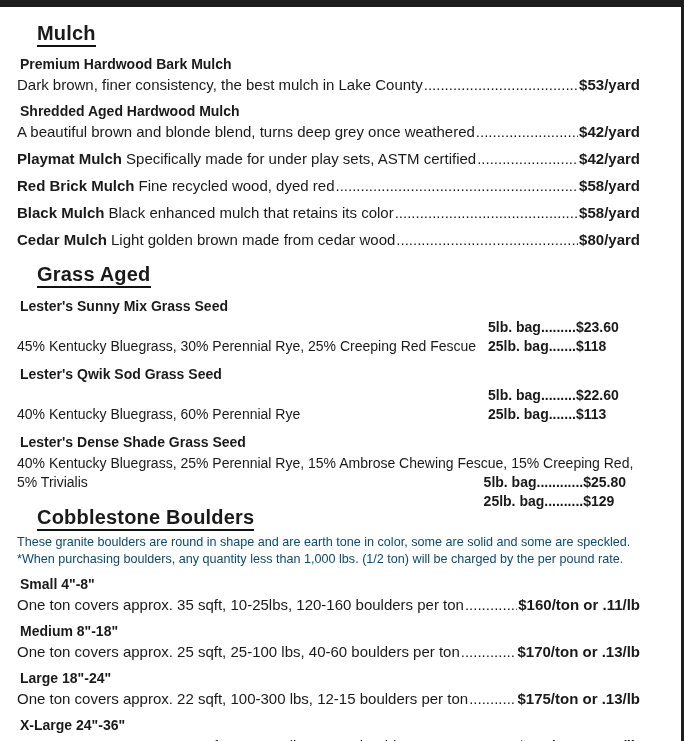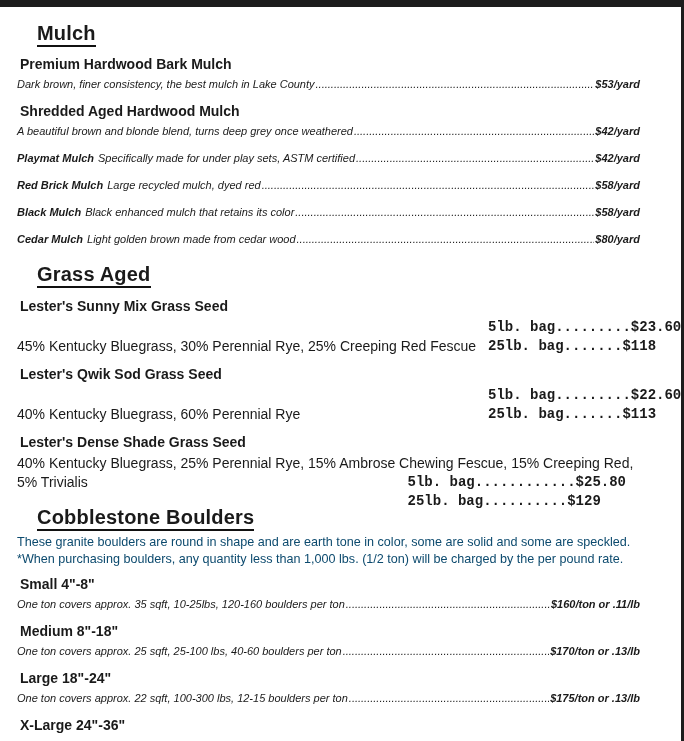--- a/index.html
+++ b/index.html
@@ -20,32 +20,32 @@
   }
   .h-wrap{margin:0 0 8px 0;}
   .sect{margin-top:14px;}
   .sect:first-child{margin-top:0;}
 
   .iname{font-weight:700;text-align:right;}
   .item{margin-top:8px;}
   .item-name{font-weight:700;font-size:14px;line-height:19px;padding-left:3px;}
   .line{
     display:flex;align-items:baseline;
-    font-size:11px;line-height:19px;margin-top:1px;white-space:nowrap;font-style:italic;
+    font-size:15px;line-height:19px;margin-top:1px;white-space:nowrap;
   }
   .line .iname{margin-right:4px;}
   .dots{flex:1 1 auto;overflow:hidden;white-space:nowrap;color:#1a1a1a;margin:0 1px;}
   .price{font-weight:700;}
 
   
   .seed-item{margin-top:9px;}
   .seed-row{display:flex;align-items:flex-end;font-size:14px;line-height:19px;margin-top:2px;}
   .seed-comp{flex:1 1 auto;padding-right:6px;}
   .seed-bags{width:152px;flex:0 0 auto;font-weight:700;white-space:nowrap;}
-  .seed-bags div{line-height:19px;font-family:Liberation Mono, monospace;}
+  .seed-bags div{line-height:19px;}
   .seed-bags .bag2{padding-left:0px;}
   .seed-row.wide{display:block;position:relative;}
   .seed-row.wide .seed-comp{width:100%;padding-right:0;}
   .seed-bags.abs{position:absolute;right:14px;top:19px;width:auto;text-align:left;}
 
   
   .intro{font-size:12.6px;line-height:16.5px;margin-top:3px;color:#0c4a6e;}
 </style>
 </head>
 <body>
@@ -81,21 +81,21 @@
         <span class="iname">Playmat Mulch</span>
         <span>Specifically made for under play sets, ASTM certified</span>
         <span class="dots">............................................................................................................................................................................................................................</span>
         <span class="price">$42/yard</span>
       </div>
     </div>
 
     <div class="item">
       <div class="line">
         <span class="iname">Red Brick Mulch</span>
-        <span>Large recycled mulch, dyed red</span>
+        <span>Fine recycled wood, dyed red</span>
         <span class="dots">............................................................................................................................................................................................................................</span>
         <span class="price">$58/yard</span>
       </div>
     </div>
 
     <div class="item">
       <div class="line">
         <span class="iname">Black Mulch</span>
         <span>Black enhanced mulch that retains its color</span>
         <span class="dots">............................................................................................................................................................................................................................</span>

